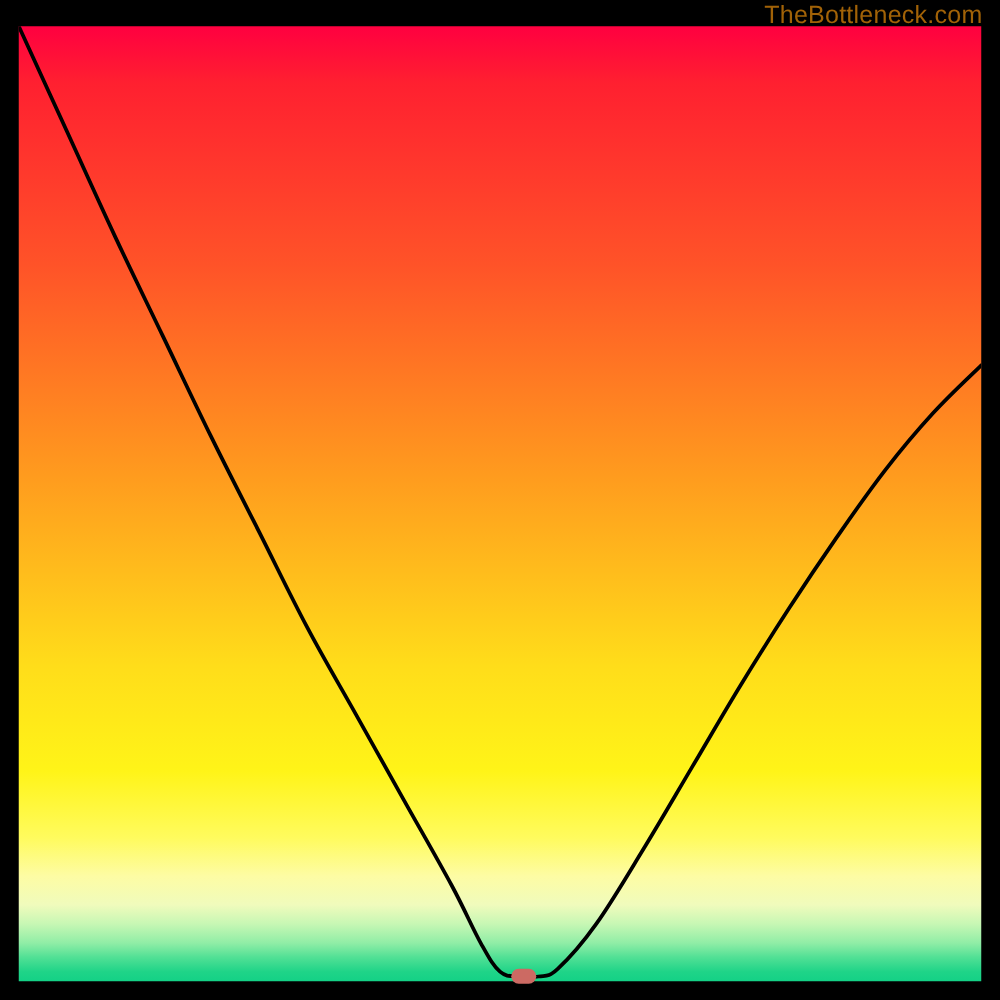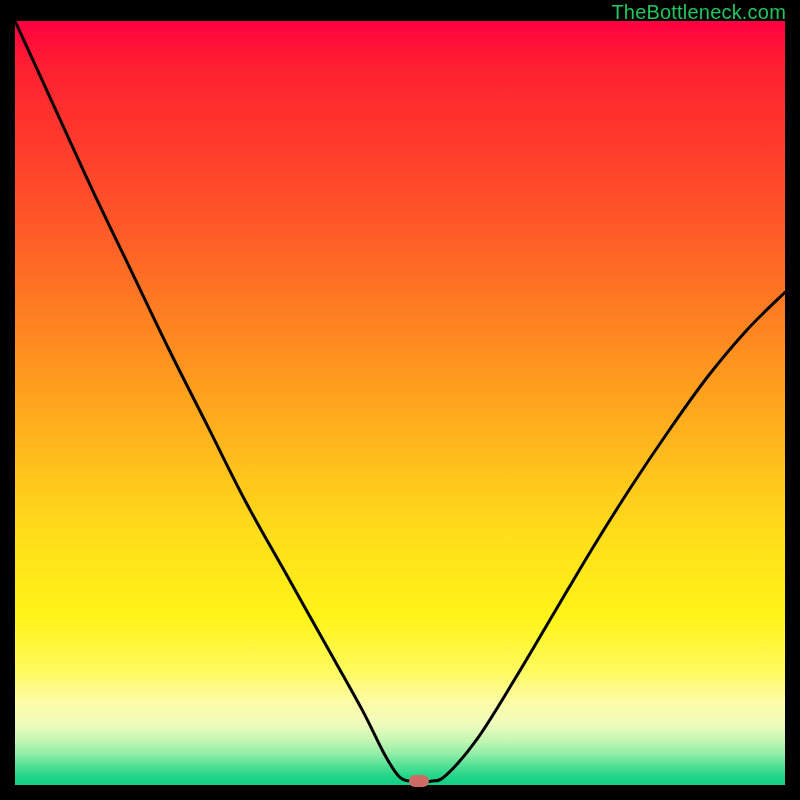--- a/index.html
+++ b/index.html
@@ -51,21 +51,21 @@
     position: absolute;
     width: 20px;
     height: 12px;
     border-radius: 6px;
     transform: translate(-50%, -50%);
   }
   .attribution {
     position: absolute;
     top: 1px;
     right: 14px;
-    color: #22c55e;
+    color: #a16207;
     font-size: 20px;
     letter-spacing: 0.2px;
   }
 </style>
 </head>
 <body>
 
 <div class="frame">
   <div class="plot-area">
     <svg class="curve" viewBox="0 0 770 764" preserveAspectRatio="none">

